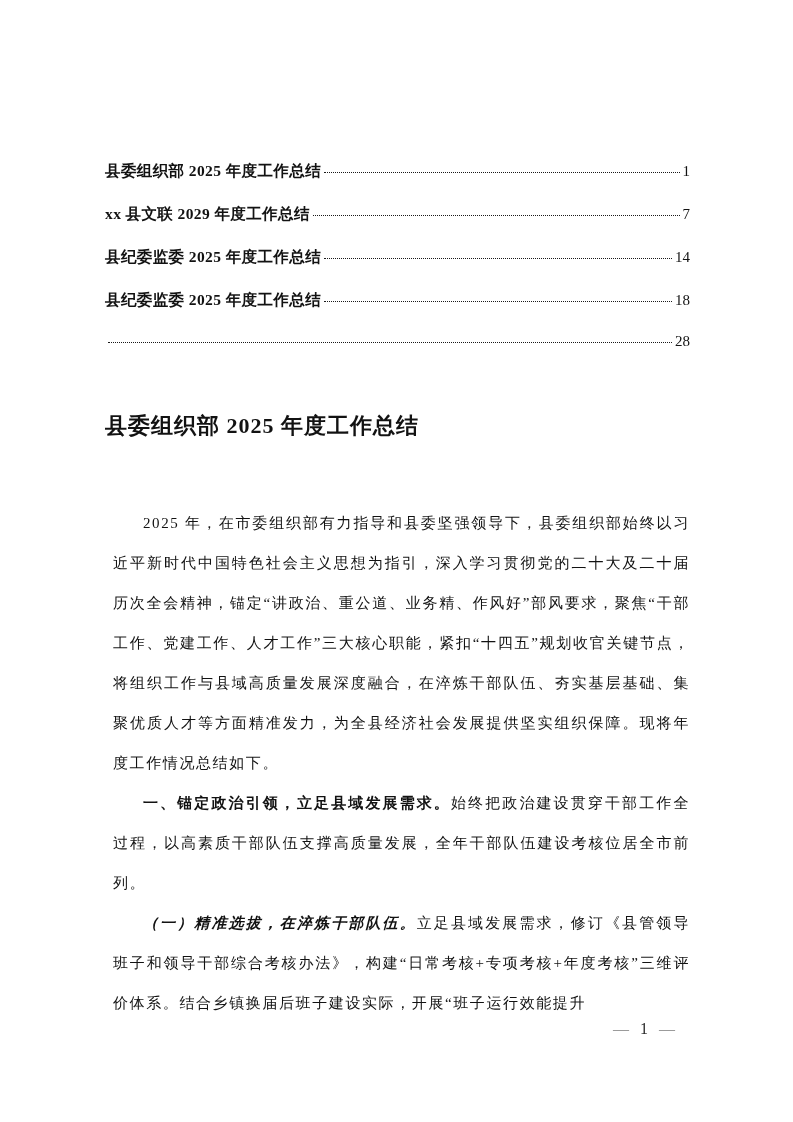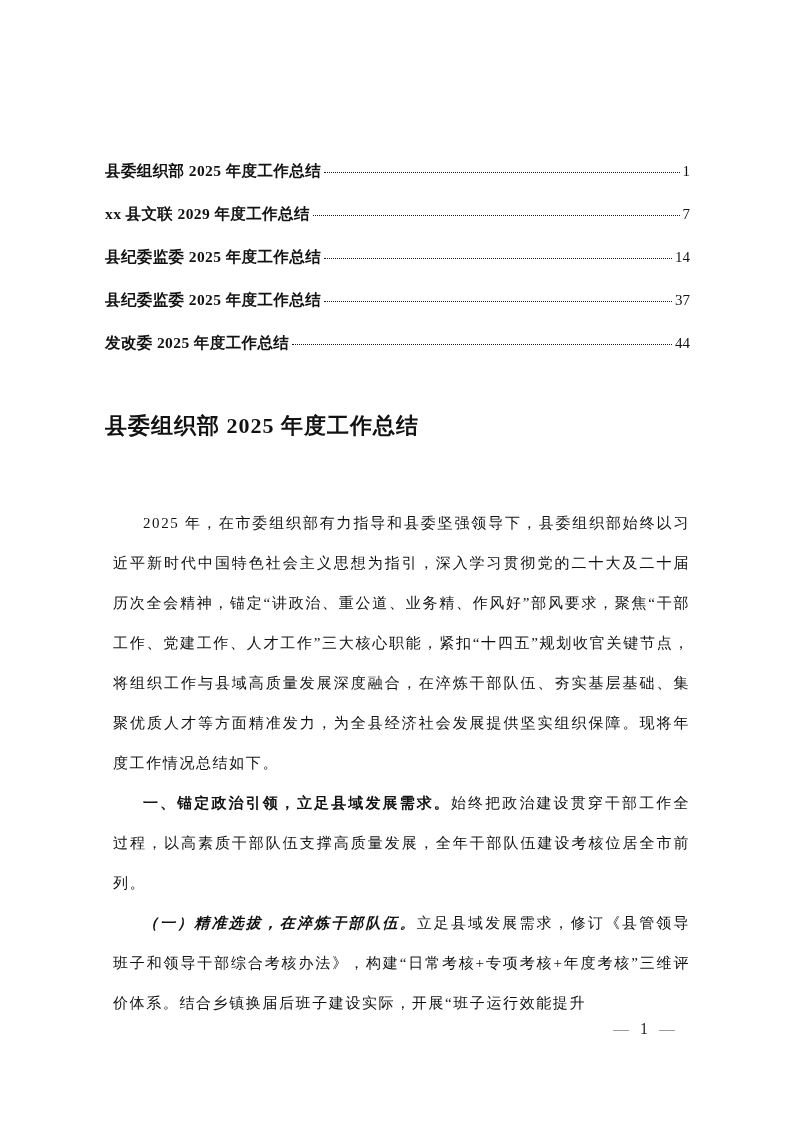--- a/index.html
+++ b/index.html
@@ -116,26 +116,25 @@
       <span class="toc-page">7</span>
     </div>
     <div class="toc-row">
       <span class="toc-title">县纪委监委 2025 年度工作总结</span>
       <span class="toc-leader"></span>
       <span class="toc-page">14</span>
     </div>
     <div class="toc-row">
       <span class="toc-title">县纪委监委 2025 年度工作总结</span>
       <span class="toc-leader"></span>
-      <span class="toc-page">37</span>
+      <span class="toc-page">18</span>
     </div>
     <div class="toc-row">
-      <span class="toc-title">发改委 2025 年度工作总结</span>
       <span class="toc-leader"></span>
-      <span class="toc-page">44</span>
+      <span class="toc-page">28</span>
     </div>
   </nav>
 
   <h1 class="doc-title">县委组织部 2025 年度工作总结</h1>
 
   <div class="body-text">
     <p class="para"><span>2025 年，在市委组织部有力指导和县委坚强领导下，县委组织部始终以习近平新时代中国特色社会主义思想为指引，深入学习贯彻党的二十大及二十届历次全会精神，锚定“讲政治、重公道、业务精、作风好”部风要求，聚焦“干部工作、党建工作、人才工作”三大核心职能，紧扣“十四五”规划收官关键节点，将组织工作与县域高质量发展深度融合，在淬炼干部队伍、夯实基层基础、集聚优质人才等方面精准发力，为全县经济社会发展提供坚实组织保障。现将年度工作情况总结如下。</span></p>
     <p class="para"><span class="lead-hei">一、锚定政治引领，立足县域发展需求。</span><span>始终把政治建设贯穿干部工作全过程，以高素质干部队伍支撑高质量发展，全年干部队伍建设考核位居全市前列。</span></p>
     <p class="para"><span class="lead-kai">（一）精准选拔，在淬炼干部队伍。</span><span>立足县域发展需求，修订《县管领导班子和领导干部综合考核办法》，构建“日常考核+专项考核+年度考核”三维评价体系。结合乡镇换届后班子建设实际，开展“班子运行效能提升</span></p>
   </div>

